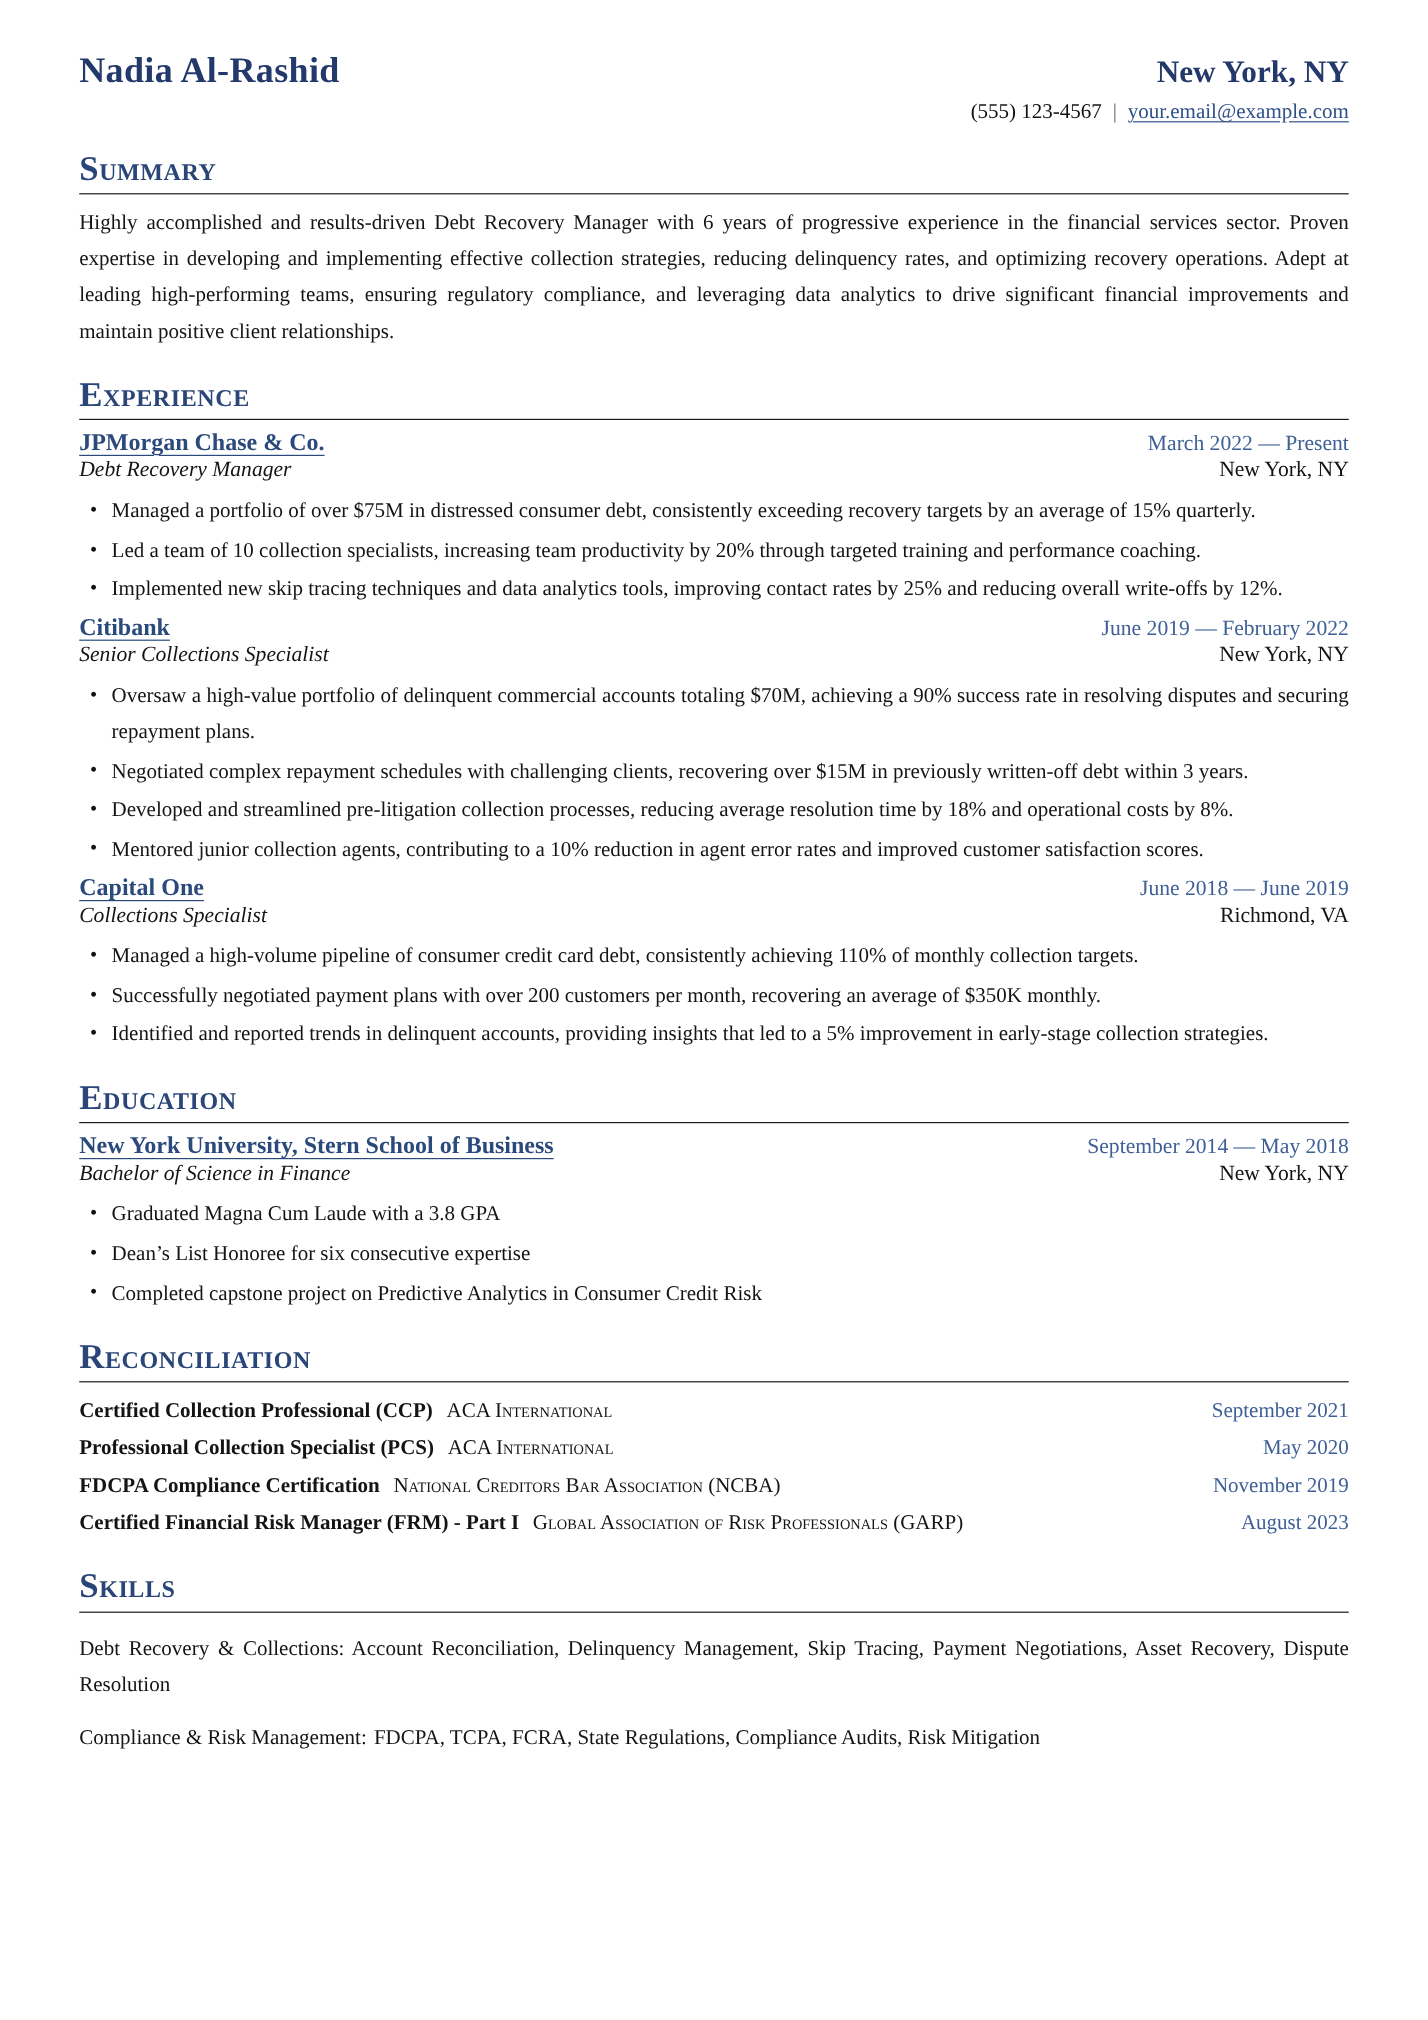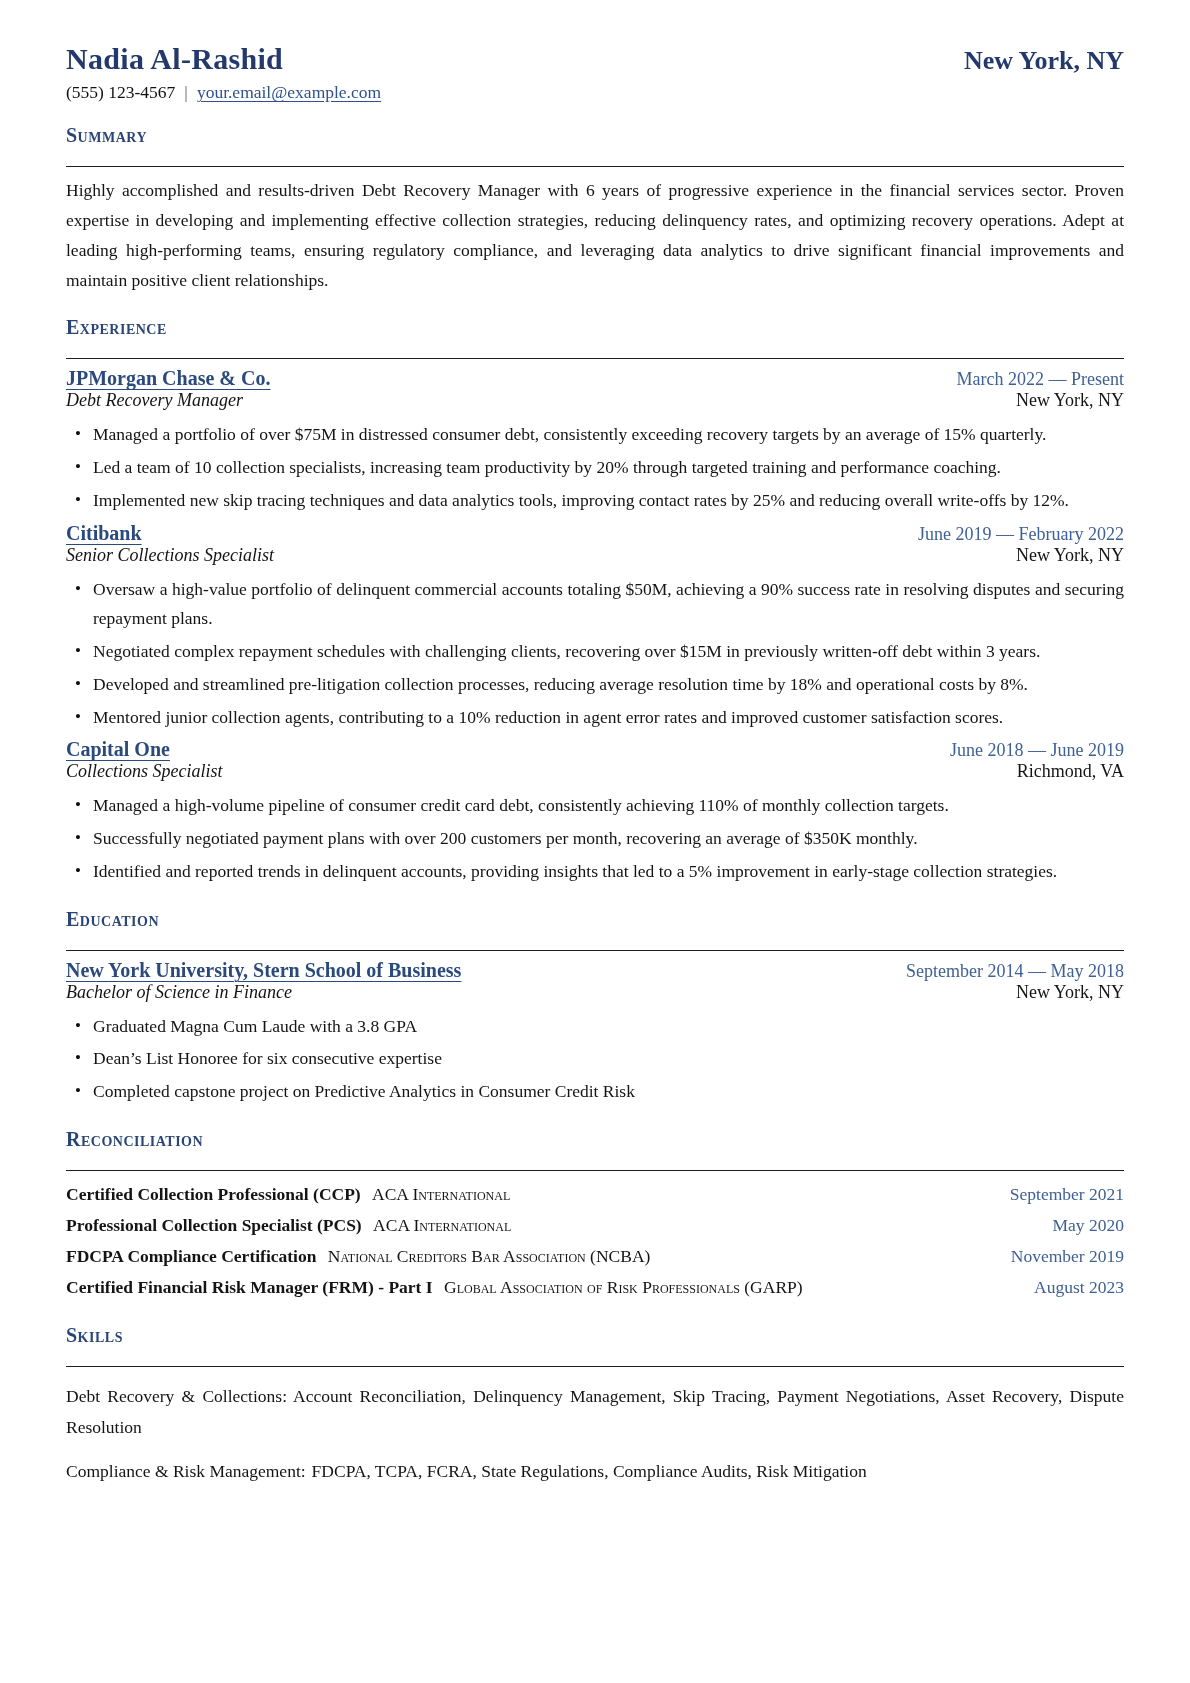--- a/index.html
+++ b/index.html
@@ -16,29 +16,29 @@
   body{
     width:1190px;height:1683px;overflow:hidden;
     font-family:"Liberation Serif","DejaVu Serif",serif;
     color:var(--c-text);
     font-size:17.5px;
   }
   .page{width:1190px;height:1683px;padding:42px 66px 0 66px;}
   .row{display:flex;justify-content:space-between;align-items:baseline;}
   .name{font-size:30px;font-weight:bold;color:var(--c-name);letter-spacing:.3px;}
   .top-loc{font-size:26px;font-weight:bold;color:var(--c-name);}
-  .contact{margin-top:6px;font-size:17.5px;color:#111;}
+  .contact{margin-top:6px;font-size:17.5px;color:#111;text-align:right;}
   .contact .sep{color:#666;margin:0 9px;}
   .email{color:var(--c-link);text-decoration:underline;text-underline-offset:3px;cursor:pointer;}
   .sec{margin-top:20px;}
   .sec-title{
-    font-size:20px;font-weight:bold;color:var(--c-section);
+    font-size:29px;font-weight:bold;color:var(--c-section);
     font-variant:small-caps;letter-spacing:.5px;
     border-bottom:1.6px solid var(--c-rule);
-    padding-bottom:18px;margin-bottom:8px;line-height:1.25;
+    padding-bottom:2px;margin-bottom:8px;line-height:1.25;
   }
   .just{text-align:justify;hyphens:auto;-webkit-hyphens:auto;line-height:1.72;}
   .entry{margin-top:6px;}
   .entry:first-of-type{margin-top:2px;}
   .company{
     font-size:20px;font-weight:bold;color:var(--c-company);
     text-decoration:underline;text-underline-offset:4px;text-decoration-thickness:1.4px;cursor:pointer;
   }
   .dates{font-size:18px;color:var(--c-date);}
   .role{font-style:italic;font-size:18px;}
@@ -101,21 +101,21 @@
     <div class="entry">
       <div class="row">
         <a class="company">Citibank</a>
         <span class="dates">June 2019 — February 2022</span>
       </div>
       <div class="row">
         <span class="role">Senior Collections Specialist</span>
         <span class="place">New York, NY</span>
       </div>
       <ul class="bullets">
-        <li>Oversaw a high-value portfolio of delinquent commercial accounts totaling $50M, achieving a 90% success rate in resolving disputes and securing repayment plans.</li>
+        <li>Oversaw a high-value portfolio of delinquent commercial accounts totaling $70M, achieving a 90% success rate in resolving disputes and securing repayment plans.</li>
         <li>Negotiated complex repayment schedules with challenging clients, recovering over $15M in previously written-off debt within 3 years.</li>
         <li>Developed and streamlined pre-litigation collection processes, reducing average resolution time by 18% and operational costs by 8%.</li>
         <li>Mentored junior collection agents, contributing to a 10% reduction in agent error rates and improved customer satisfaction scores.</li>
       </ul>
     </div>
 
     <div class="entry">
       <div class="row">
         <a class="company">Capital One</a>
         <span class="dates">June 2018 — June 2019</span>

